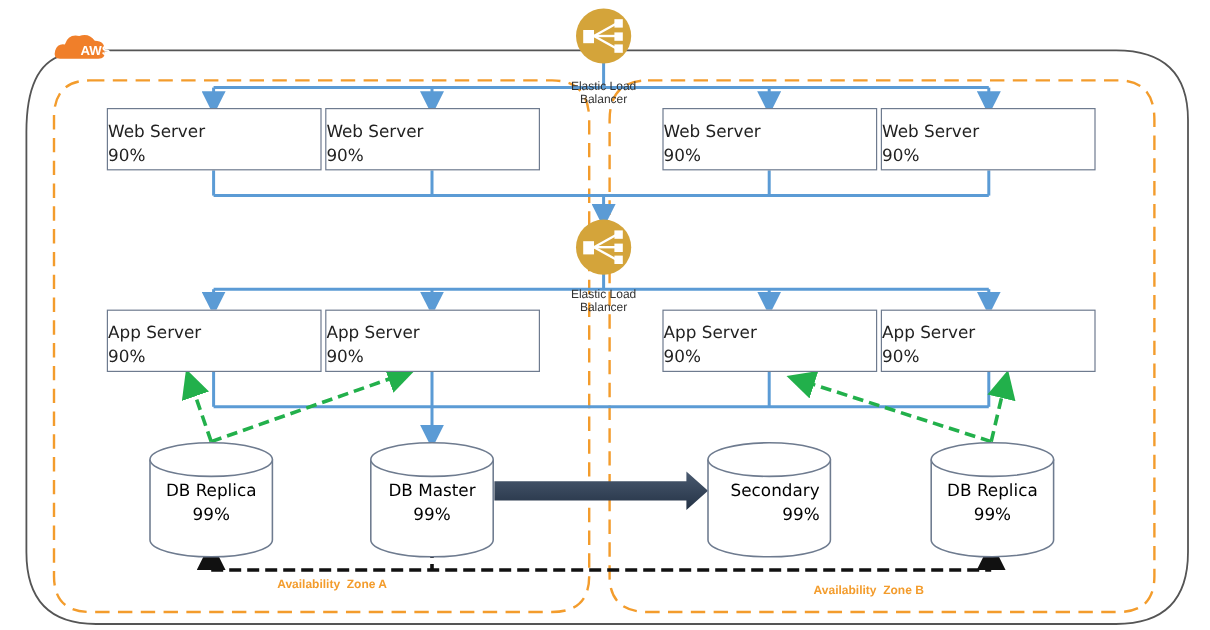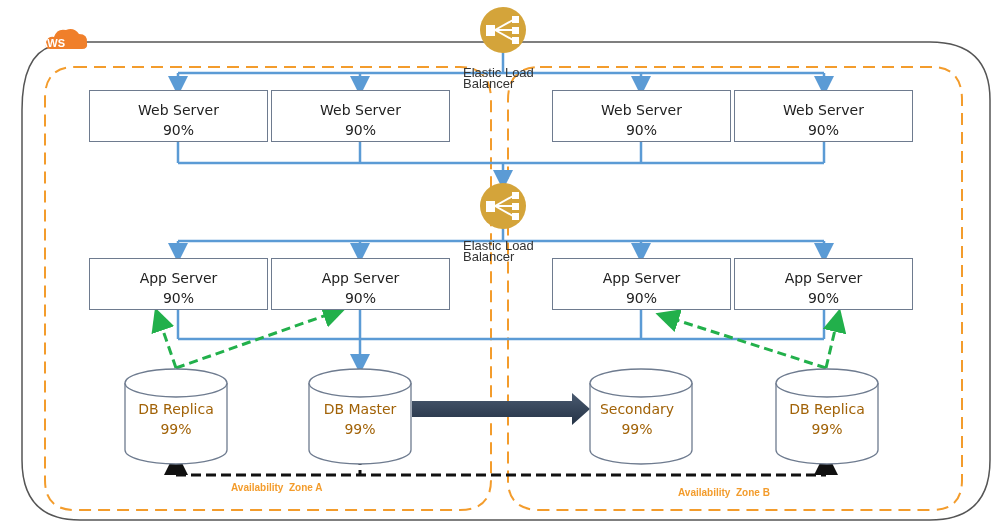--- a/index.html
+++ b/index.html
@@ -1,20 +1,20 @@
 <!DOCTYPE html>
 <html><head>
 <meta charset="utf-8">
 <style>
   html,body{margin:0;padding:0;background:#fff;}
   body{width:1008px;height:525px;position:relative;overflow:hidden;font-family:"Liberation Sans",sans-serif;}
   svg{position:absolute;left:0;top:0;}
-  .box{position:absolute;border:1.5px solid #6e7b8f;background:#fff;box-sizing:border-box;text-align:center;color:#222;font-size:14px;line-height:20px;padding-top:9px;font-family:"DejaVu Sans",sans-serif;}
-  .cyl-label{position:absolute;text-align:center;font-size:14px;line-height:20px;color:#a16207;font-family:"DejaVu Sans",sans-serif;}
-  .elb-label{position:absolute;font-size:13px;line-height:11px;color:#333;width:80px;}
+  .box{position:absolute;border:1.5px solid #6e7b8f;background:#fff;box-sizing:border-box;text-align:left;color:#222;font-size:14px;line-height:20px;padding-top:9px;font-family:"DejaVu Sans",sans-serif;}
+  .cyl-label{position:absolute;text-align:center;font-size:14px;line-height:20px;color:#000000;font-family:"DejaVu Sans",sans-serif;}
+  .elb-label{position:absolute;text-align:center;font-size:10px;line-height:11px;color:#333;width:80px;}
   .zone-label{position:absolute;font-size:10px;font-weight:bold;color:#f39c2c;}
   .aws-label{position:absolute;font-size:11px;font-weight:bold;color:#fff;}
 </style>
 </head>
 <body>
 
 <svg width="1008" height="525">
   <defs>
     <marker id="blueArrow" markerWidth="8" markerHeight="8" refX="4" refY="4" orient="auto">
       <path d="M0,0 L8,4 L0,8 z" fill="#5b9bd5"></path>
@@ -131,21 +131,21 @@
       <line x1="495" y1="206" x2="513" y2="196" stroke-width="2"></line>
       <line x1="495" y1="206" x2="513" y2="206" stroke-width="2"></line>
       <line x1="495" y1="206" x2="513" y2="216" stroke-width="2"></line>
       <rect x="512" y="192" width="7" height="7" stroke="none"></rect>
       <rect x="512" y="203" width="7" height="7" stroke="none"></rect>
       <rect x="512" y="213" width="7" height="7" stroke="none"></rect>
     </g>
   </g>
 </svg>
 
-<div class="aws-label" style="left:40px;top:37px;">AWS</div>
+<div class="aws-label" style="left:67px;top:37px;">AWS</div>
 
 <div class="elb-label" style="left:463px;top:67px;">
   <div>Elastic Load</div>
   <div>Balancer</div>
 </div>
 <div class="elb-label" style="left:463px;top:240px;">
   <div>Elastic Load</div>
   <div>Balancer</div>
 </div>
 
@@ -184,21 +184,21 @@
 </div>
 
 <div class="cyl-label" style="left:126px;top:399px;width:100px;">
   <div>DB Replica</div>
   <div>99%</div>
 </div>
 <div class="cyl-label" style="left:310px;top:399px;width:100px;">
   <div>DB Master</div>
   <div>99%</div>
 </div>
-<div class="cyl-label" style="left:591px;top:399px;width:92px;">
+<div class="cyl-label" style="left:591px;top:399px;width:92px;text-align:right;">
   <div>Secondary</div>
   <div>99%</div>
 </div>
 <div class="cyl-label" style="left:777px;top:399px;width:100px;">
   <div>DB Replica</div>
   <div>99%</div>
 </div>
 
 <div class="zone-label" style="left: 188px; top: 482px; white-space: pre; margin-left: 43px;">Availability  Zone A</div>
 <div class="zone-label" style="left: 678px; top: 487px; white-space: pre;">Availability  Zone B</div>

